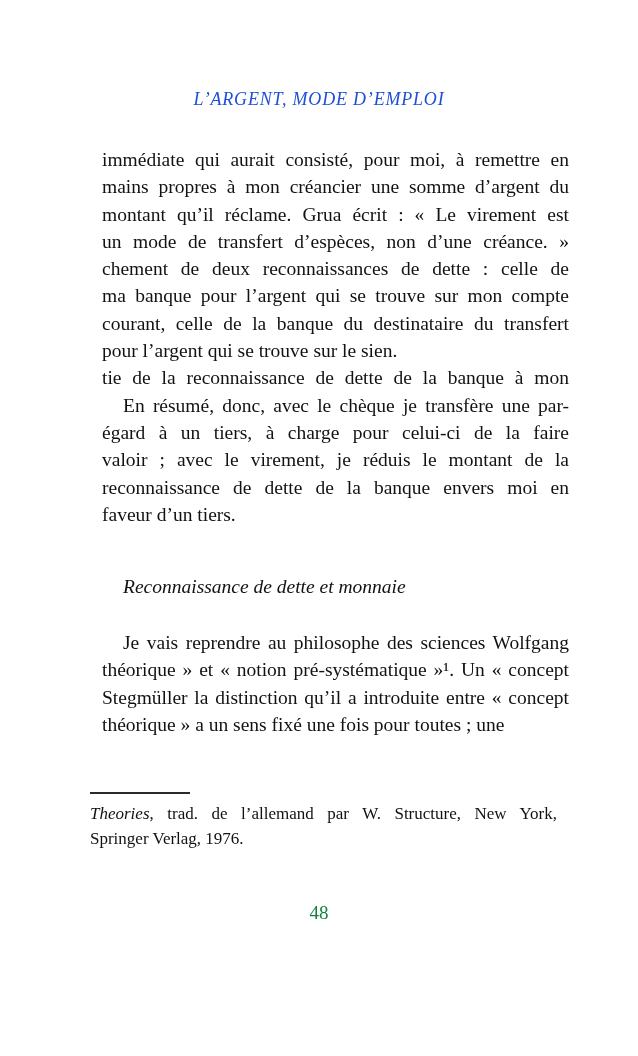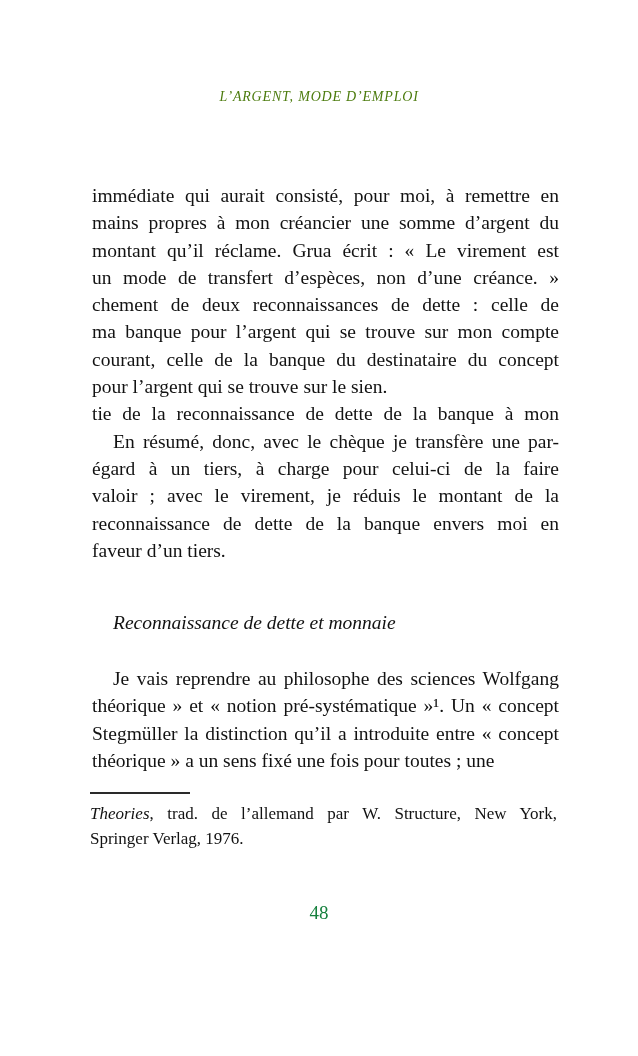--- a/index.html
+++ b/index.html
@@ -16,32 +16,31 @@
     color: #121212;
     overflow: hidden;
   }
   .running-header {
     position: absolute;
     top: 89px;
     left: 0;
     right: 0;
     text-align: center;
     font-style: italic;
-    font-size: 14px;
+    font-size: 18px;
     letter-spacing: 0.8px;
-    color: #4d7c0f;
+    color: #1d4ed8;
   }
   .text-column {
     position: absolute;
-    left: 92px;
+    left: 102px;
     top: 146px;
     width: 467px;
     font-size: 19.5px;
     line-height: 27.3px;
-    margin-top: 36px;
   }
   .line {
     text-align: justify;
     text-align-last: justify;
     white-space: normal;
   }
   .line.last {
     text-align-last: left;
   }
   .line.indent {
@@ -92,21 +91,21 @@
   <div class="running-header">L’ARGENT, MODE D’EMPLOI</div>
 
   <main class="text-column">
     <section>
         <div class="line"><span>immédiate qui aurait consisté, pour moi, à remettre en</span></div>
         <div class="line"><span>mains propres à mon créancier une somme d’argent du</span></div>
         <div class="line"><span>montant qu’il réclame. Grua écrit : « Le virement est</span></div>
         <div class="line"><span>un mode de transfert d’espèces, non d’une créance. »</span></div>
         <div class="line"><span>chement de deux reconnaissances de dette : celle de</span></div>
         <div class="line"><span>ma banque pour l’argent qui se trouve sur mon compte</span></div>
-        <div class="line"><span>courant, celle de la banque du destinataire du concept</span></div>
+        <div class="line"><span>courant, celle de la banque du destinataire du transfert</span></div>
         <div class="line last"><span>pour l’argent qui se trouve sur le sien.</span></div>
       </section>
     <section>
         <div class="line"><span>tie de la reconnaissance de dette de la banque à mon</span></div>
         <div class="line indent"><span>En résumé, donc, avec le chèque je transfère une par-</span></div>
         <div class="line"><span>égard à un tiers, à charge pour celui-ci de la faire</span></div>
         <div class="line"><span>valoir ; avec le virement, je réduis le montant de la</span></div>
         <div class="line"><span>reconnaissance de dette de la banque envers moi en</span></div>
         <div class="line last"><span>faveur d’un tiers.</span></div>
       </section>

